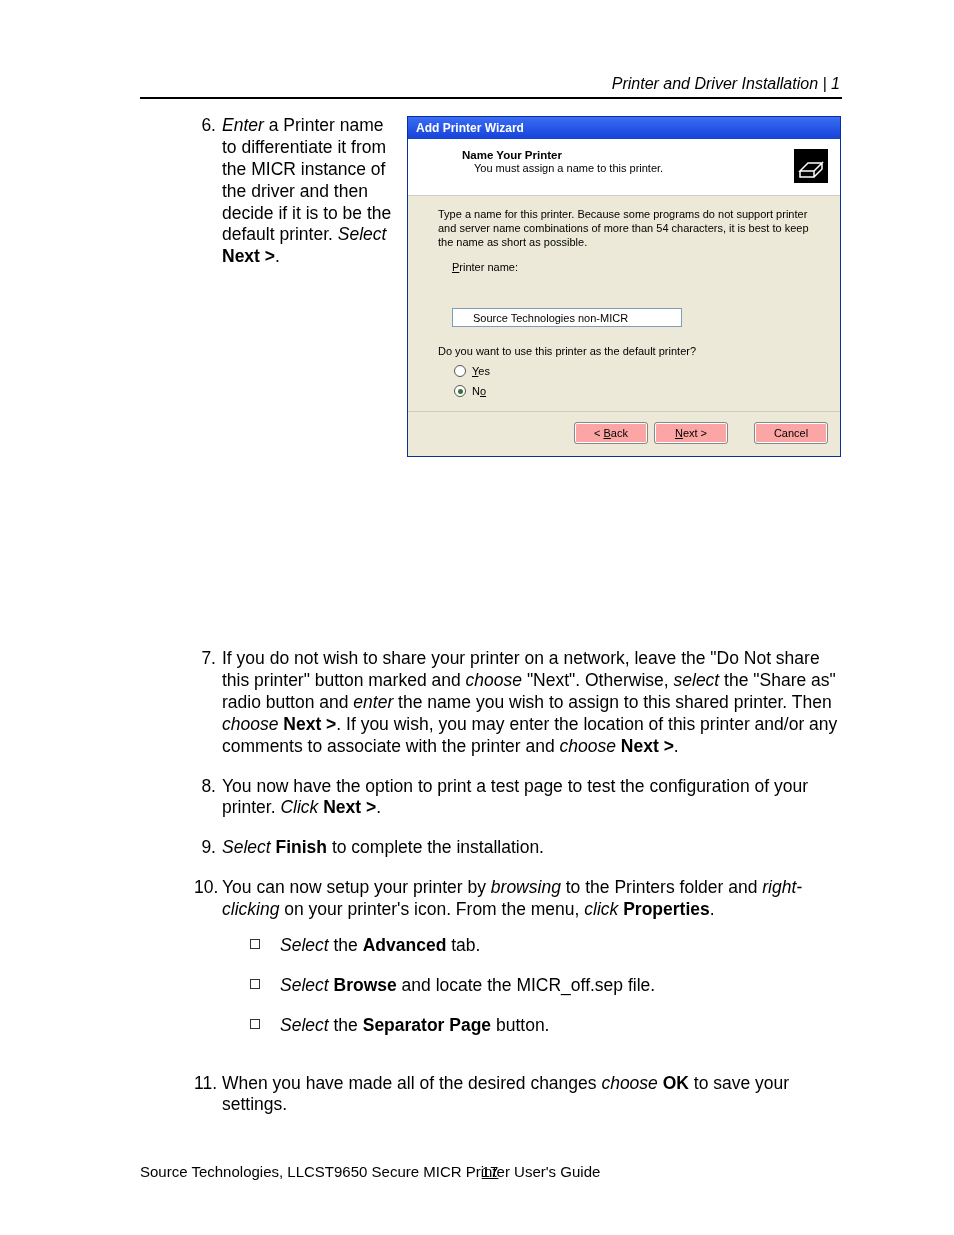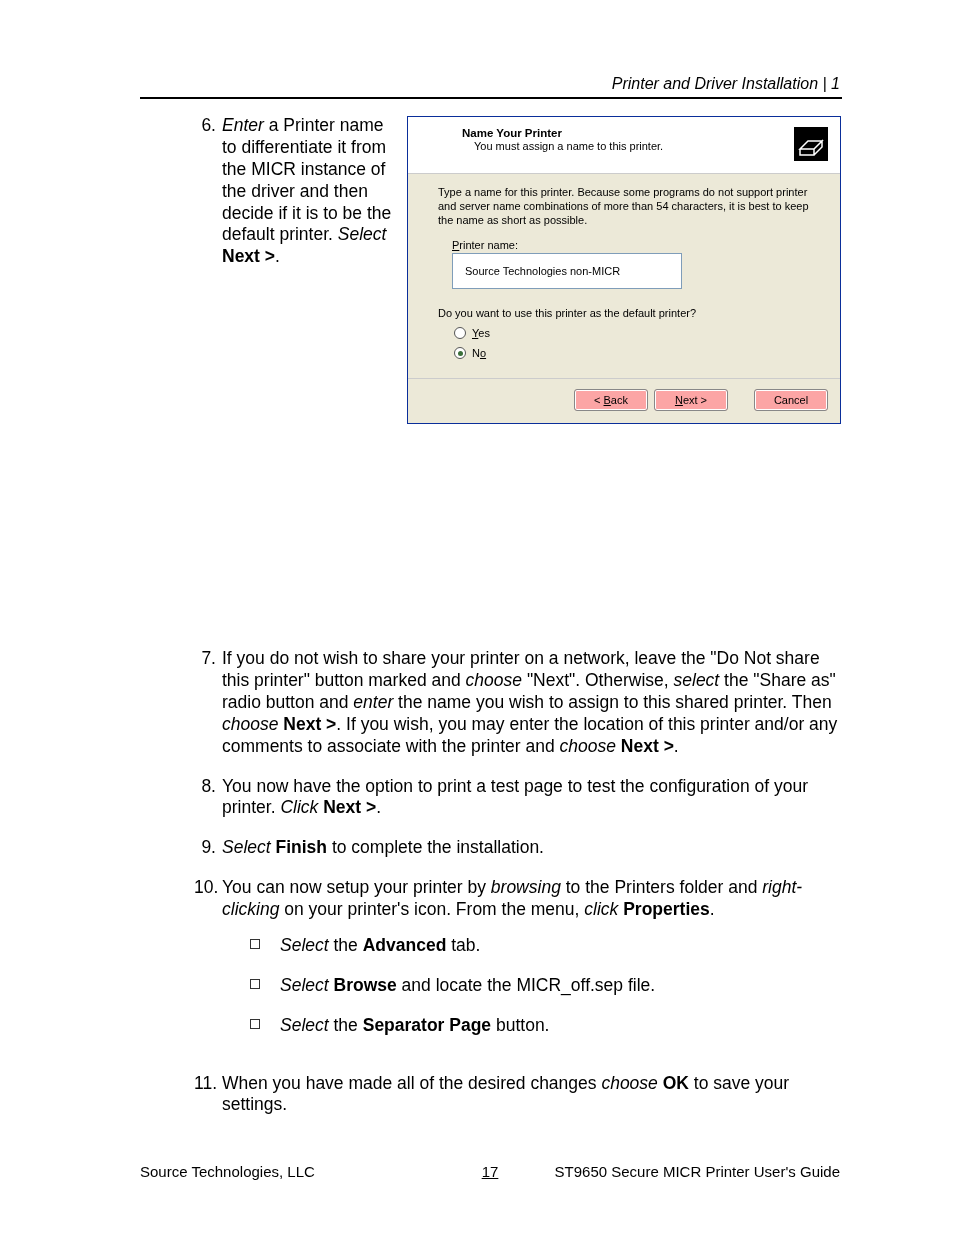--- a/index.html
+++ b/index.html
@@ -127,24 +127,25 @@
   .wizard-label {
     margin-left: 14px;
     margin-bottom: 2px;
     font-size: 11px;
   }
   .wizard-input {
     margin-left: 14px;
     width: 230px;
     border: 1px solid #7f9db9;
     background: #fff;
-    padding: 2px 12px;
+    padding: 2px 20px;
     font-size: 11px;
     font-family: Tahoma, Arial, sans-serif;
-    height: 36px;
+    height: 19px;
+    margin-top: 33px;
   }
   .wizard-question {
     margin-top: 18px;
     font-size: 11px;
   }
   .wizard-radio {
     margin-left: 16px;
     margin-top: 8px;
     display: flex;
     align-items: center;
@@ -189,21 +190,20 @@
   .wiz-btn.cancel { margin-left: 20px; }
 
   
   .page-footer {
     position: absolute;
     top: 1163px;
     left: 140px;
     width: 700px;
     font-size: 15px;
     display: flex;
-    justify-content: space-between;
   }
   .page-footer .center {
     position: absolute;
     left: 50%;
     transform: translateX(-50%);
     text-decoration: underline;
   }
 </style>
 </head>
 <body>
@@ -258,20 +258,21 @@
     </div>
 
     <div class="step">
       <div class="step-num wide">11.</div>
       <div class="step-text">When you have made all of the desired changes <em>choose</em> <b>OK</b> to save your settings.</div>
     </div>
   </div>
 </div>
 
 <div class="wizard">
+  <div class="wizard-title">Add Printer Wizard</div>
   <div class="wizard-header">
     <div class="wizard-header-text">
       <div class="wizard-header-title">Name Your Printer</div>
       <div class="wizard-header-sub">You must assign a name to this printer.</div>
     </div>
     <div class="wizard-icon">
       <svg viewBox="0 0 34 34">
           <rect width="34" height="34" fill="#000"></rect>
           <path d="M6 22 L14 14 L28 14 L20 22 Z M6 22 L6 28 L20 28 L20 22 M20 22 L28 14 L28 20 L20 28" fill="none" stroke="#fff" stroke-width="1.5"></path>
         </svg>

